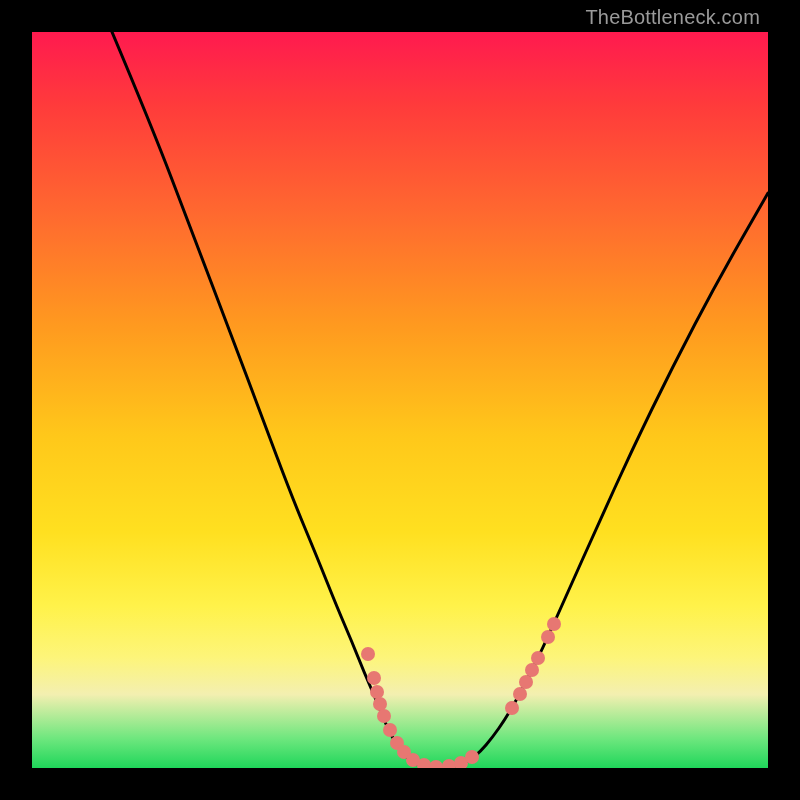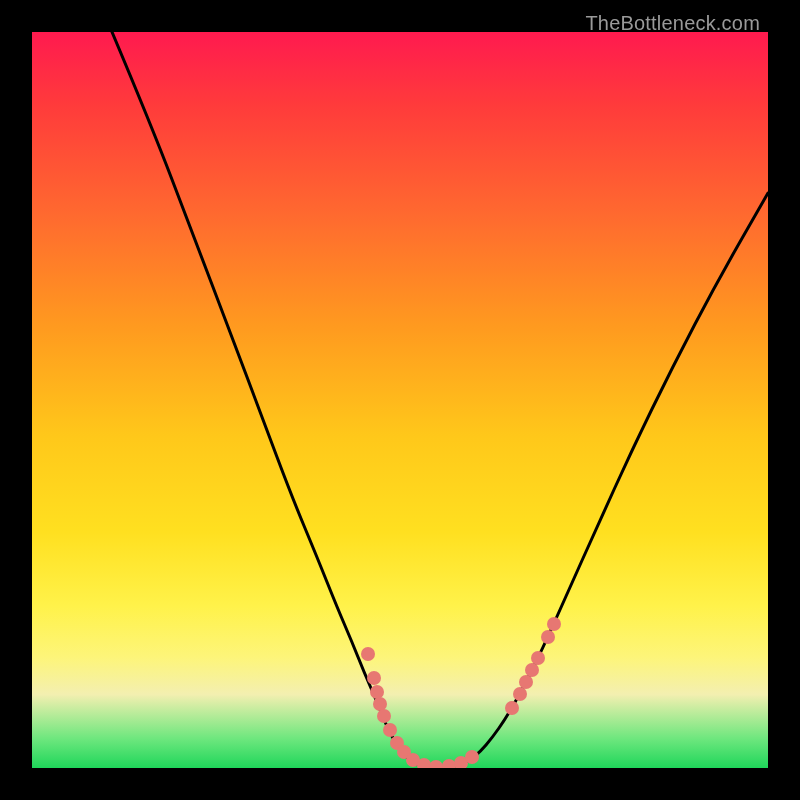--- a/index.html
+++ b/index.html
@@ -47,21 +47,20 @@
   }
   .watermark {
     position: absolute;
     right: 40px;
     top: 6px;
     font-family: Arial, Helvetica, sans-serif;
     font-size: 20px;
     color: #9a9a9a;
     letter-spacing: 0.2px;
     user-select: none;
-    margin-top: 6px;
   }
   svg.curve, svg.dots {
     position: absolute;
     left: 0;
     top: 0;
     width: 100%;
     height: 100%;
   }
 </style>
 </head>

